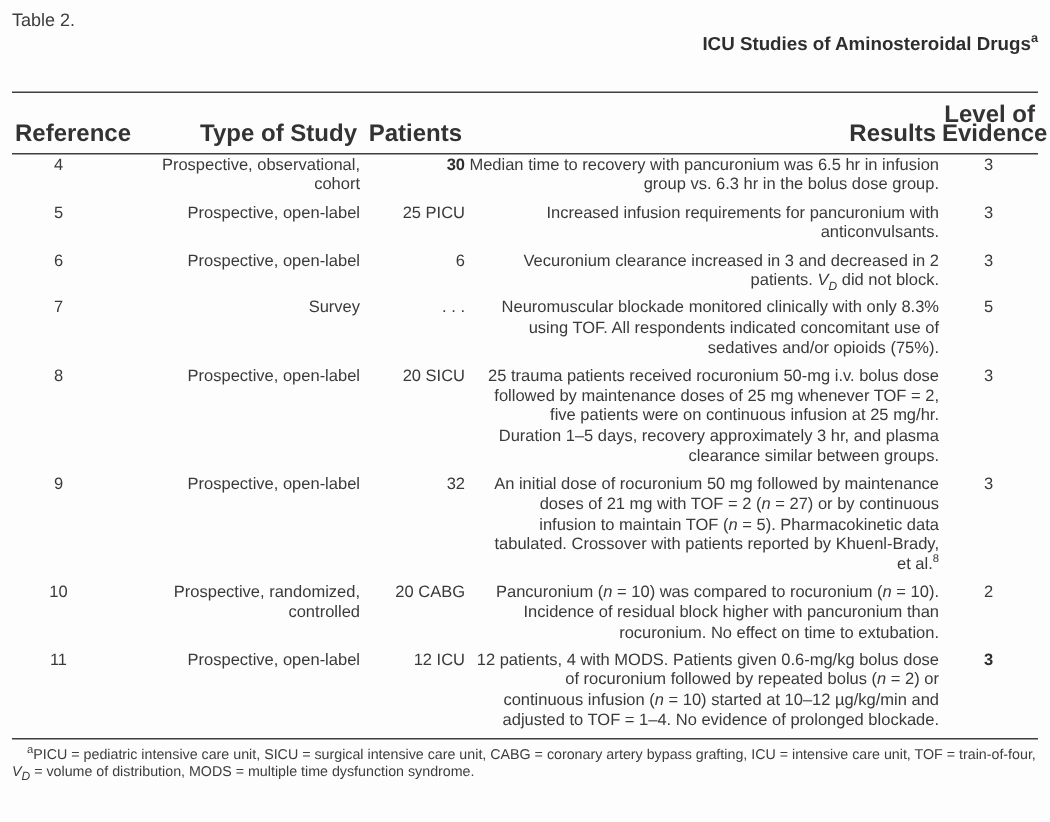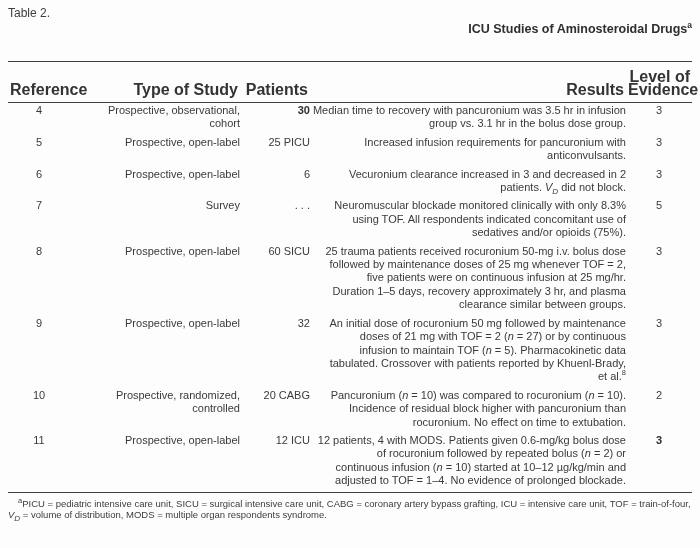--- a/index.html
+++ b/index.html
@@ -132,21 +132,21 @@
       </tr>
     </thead>
     <tbody>
         <tr>
     <td class="cell-ref">4</td>
     <td class="cell-study">
       <div class="hang">Prospective, observational, cohort</div>
     </td>
     <td class="cell-pat bold">30</td>
     <td class="cell-res">
-      <div class="hang"><span>Median time to recovery with pancuronium was 3.5 hr in infusion group vs. 3.1 hr in the bolus dose group.</span></div>
+      <div class="hang"><span>Median time to recovery with pancuronium was 6.5 hr in infusion group vs. 6.3 hr in the bolus dose group.</span></div>
     </td>
     <td class="cell-lvl">3</td>
   </tr>
         <tr>
     <td class="cell-ref">5</td>
     <td class="cell-study">
       <div class="hang">Prospective, open-label</div>
     </td>
     <td class="cell-pat">25 PICU</td>
     <td class="cell-res">
@@ -174,21 +174,21 @@
     <td class="cell-res">
       <div class="hang"><span>Neuromuscular blockade monitored clinically with only 8.3% using TOF. All respondents indicated concomitant use of sedatives and/or opioids (75%).</span></div>
     </td>
     <td class="cell-lvl">5</td>
   </tr>
         <tr>
     <td class="cell-ref">8</td>
     <td class="cell-study">
       <div class="hang">Prospective, open-label</div>
     </td>
-    <td class="cell-pat">60 SICU</td>
+    <td class="cell-pat">20 SICU</td>
     <td class="cell-res">
       <div class="hang"><span>25 trauma patients received rocuronium 50-mg i.v. bolus dose followed by maintenance doses of 25 mg whenever TOF = 2, five patients were on continuous infusion at 25 mg/hr. Duration 1–5 days, recovery approximately 3 hr, and plasma clearance similar between groups.</span></div>
     </td>
     <td class="cell-lvl">3</td>
   </tr>
         <tr>
     <td class="cell-ref">9</td>
     <td class="cell-study">
       <div class="hang">Prospective, open-label</div>
     </td>
@@ -216,15 +216,15 @@
     </td>
     <td class="cell-pat">12 ICU</td>
     <td class="cell-res">
       <div class="hang"><span>12 patients, 4 with MODS. Patients given 0.6-mg/kg bolus dose of rocuronium followed by repeated bolus (</span><span style="font-style: italic;">n</span><span> = 2) or continuous infusion (</span><span style="font-style: italic;">n</span><span> = 10) started at 10–12 µg/kg/min and adjusted to TOF = 1–4. No evidence of prolonged blockade.</span></div>
     </td>
     <td class="cell-lvl bold">3</td>
   </tr>
       </tbody>
   </table>
 
-  <div class="footnote"><sup>a</sup><span>PICU = pediatric intensive care unit, SICU = surgical intensive care unit, CABG = coronary artery bypass grafting, ICU = intensive care unit, TOF = train-of-four, </span><span style="font-style: italic;">V</span><sub style="font-style: italic;">D</sub><span> = volume of distribution, MODS = multiple organ respondents syndrome.</span></div>
+  <div class="footnote"><sup>a</sup><span>PICU = pediatric intensive care unit, SICU = surgical intensive care unit, CABG = coronary artery bypass grafting, ICU = intensive care unit, TOF = train-of-four, </span><span style="font-style: italic;">V</span><sub style="font-style: italic;">D</sub><span> = volume of distribution, MODS = multiple time dysfunction syndrome.</span></div>
 
 </div>
 
 </body></html>

